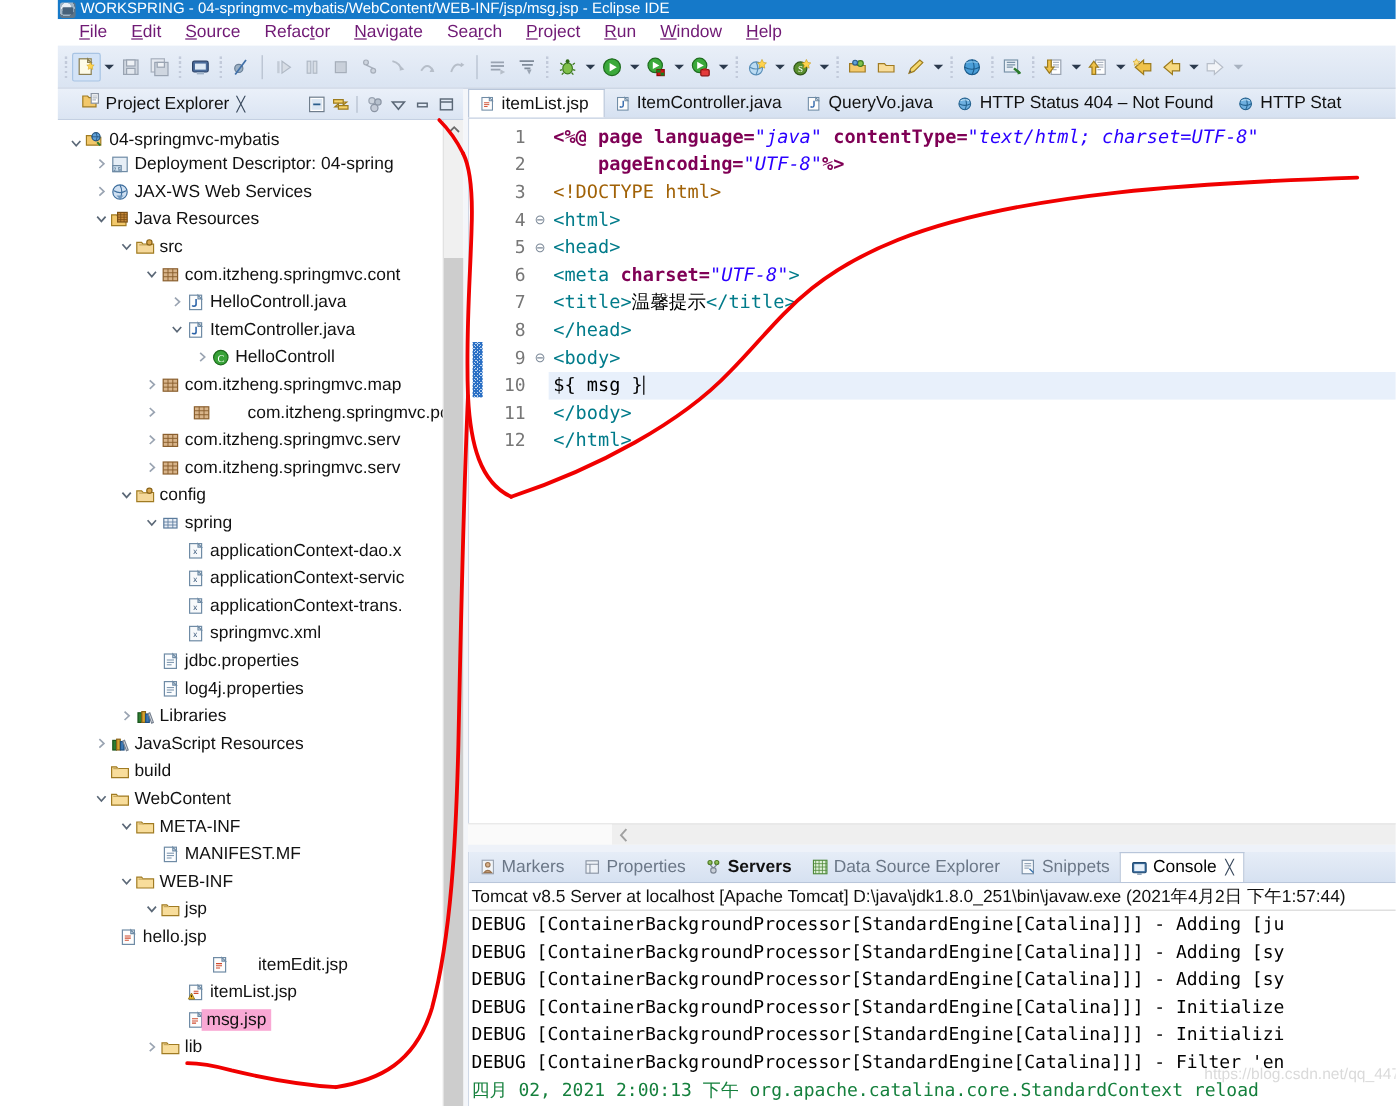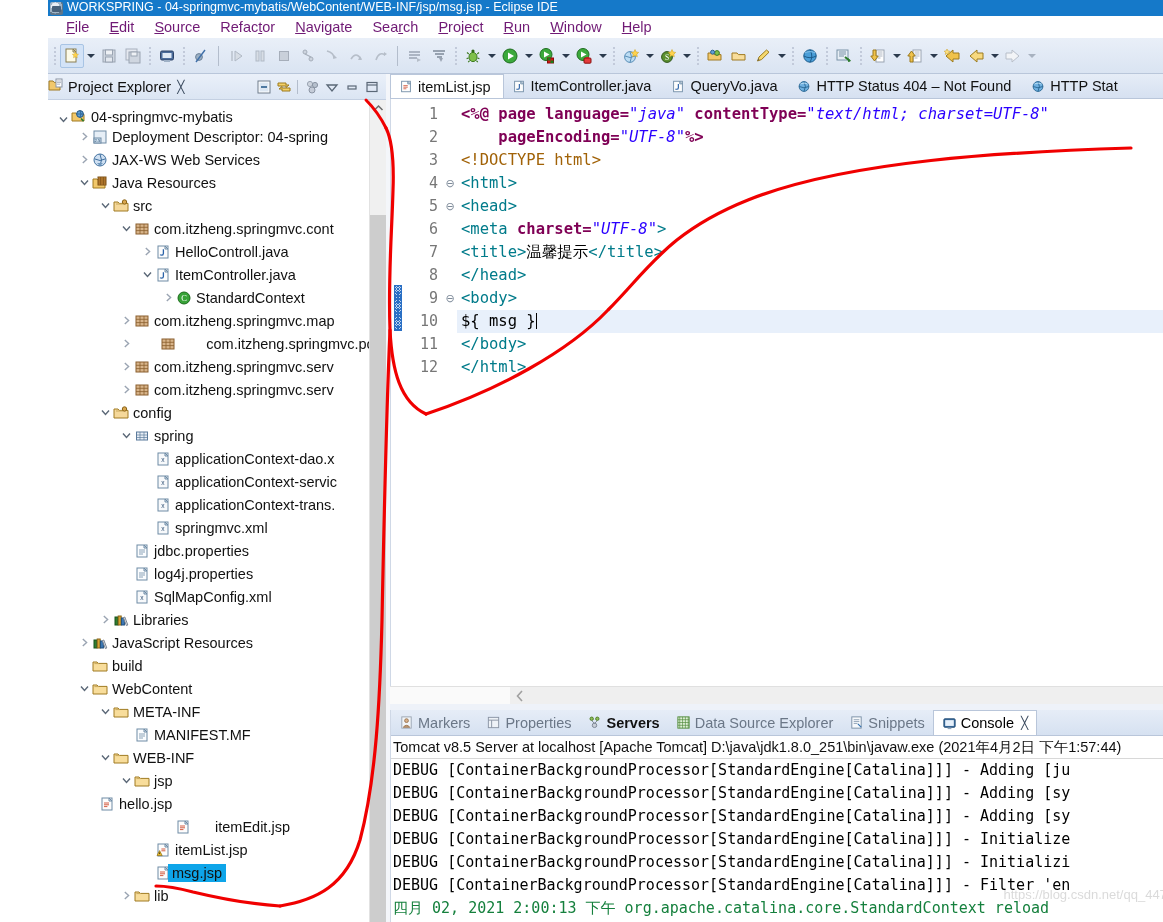--- a/index.html
+++ b/index.html
@@ -65,31 +65,31 @@
 
   
   .main { display: flex; height: calc(922px - 16px - 22px - 36px); }
 
   
   .explorer { width: 338px; flex: 0 0 338px; display: flex; flex-direction: column;
               background:#fff; position: relative; }
   .pe-header {
     height: 26px; display: flex; align-items: center;
     background: linear-gradient(#eaf0f9, #dbe5f3);
-    border-bottom: 1px solid #c4d0e2; padding-left: 0; gap: 4px;
+    border-bottom: 1px solid #c4d0e2; padding-left: 20px; gap: 4px;
   }
   .pe-title { font-size: 14.5px; color: #111; white-space: nowrap; }
   .pe-close { font-size: 12px; color: #3a4a5e; margin-left: 2px; }
   .pe-tools { margin-left: auto; display: flex; align-items: center; gap: 3px; padding-right: 6px; }
   .pe-tool { width: 17px; height: 17px; display:flex; align-items:center; justify-content:center; }
 
   .tree { flex: 1 1 auto; overflow: hidden; position: relative; padding-top: 2px; background:#fff; }
   .trow { height: 23px; display: flex; align-items: center; font-size: 14.5px; color: #111;
           white-space: nowrap; }
-  .trow.selected .tlabel { background: #0ea5e9; padding: 1px 4px; margin: -1px -4px; text-align: right; }
+  .trow.selected .tlabel { background: #f9a8d4; padding: 1px 4px; margin: -1px -4px; text-align: right; }
   .twist { width: 14px; flex: 0 0 14px; display: flex; align-items:center; justify-content:center; }
   .twist svg { display:block; }
   .ticon { width: 18px; flex: 0 0 18px; display:flex; align-items:center; justify-content:center; }
   .tlabel { padding-left: 3px; }
 
   .pe-scroll {
     position: absolute; right: 0; top: 26px; bottom: 0; width: 17px;
     background: #f0f0f0; border-left: 1px solid #e2e2e2;
   }
   .pe-scroll .up { height: 17px; display:flex; align-items:center; justify-content:center; }
@@ -626,21 +626,21 @@
               <svg width="11" height="11" viewBox="0 0 11 11">
                 <path d="M3.8 2 L7.6 5.5 L3.8 9" fill="none" stroke="#9aa4b2" stroke-width="1.4"></path>
               </svg>
             </span>
             <span class="ticon">
               <svg width="16" height="16" viewBox="0 0 16 16">
                 <circle cx="8" cy="8" r="6" fill="#38a338" stroke="#1b6a1b"></circle>
                 <text x="8" y="11.4" font-size="8.5" text-anchor="middle" fill="#fff" font-family="Liberation Serif, serif">C</text>
               </svg>
             </span>
-            <span class="tlabel">StandardContext</span>
+            <span class="tlabel">HelloControll</span>
           </div>
           <div class="trow" style="padding-left: 71px;">
             <span class="twist">
               <svg width="11" height="11" viewBox="0 0 11 11">
                 <path d="M3.8 2 L7.6 5.5 L3.8 9" fill="none" stroke="#9aa4b2" stroke-width="1.4"></path>
               </svg>
             </span>
             <span class="ticon">
               <svg width="16" height="16" viewBox="0 0 16 16">
                 <rect x="2" y="3" width="12" height="10" fill="#d8b48a" stroke="#8a5f2e"></rect>
@@ -778,31 +778,20 @@
           <div class="trow" style="padding-left: 71px;">
             <span class="twist"></span>
             <span class="ticon">
               <svg width="16" height="16" viewBox="0 0 16 16">
                 <rect x="3" y="2" width="10" height="12" fill="#fbfdff" stroke="#6f8ba5"></rect>
                 <path d="M10 2 l3 3 h-3z" fill="#dbe7f1" stroke="#6f8ba5"></path>
                 <path d="M5 7h6M5 9h6M5 11h4" stroke="#6f8ba5" stroke-width=".8"></path>
               </svg>
             </span>
             <span class="tlabel">log4j.properties</span>
-          </div>
-          <div class="trow" style="padding-left: 71px;">
-            <span class="twist"></span>
-            <span class="ticon">
-              <svg width="16" height="16" viewBox="0 0 16 16">
-                <rect x="3" y="2" width="10" height="12" fill="#f7f9fb" stroke="#6f8ba5"></rect>
-                <path d="M10 2 l3 3 h-3z" fill="#dbe7f1" stroke="#6f8ba5"></path>
-                <text x="7.8" y="11" font-size="6.6" text-anchor="middle" fill="#2f4f73" font-family="Liberation Sans, sans-serif">x</text>
-              </svg>
-            </span>
-            <span class="tlabel">SqlMapConfig.xml</span>
           </div>
           <div class="trow" style="padding-left: 50px;">
             <span class="twist">
               <svg width="11" height="11" viewBox="0 0 11 11">
                 <path d="M3.8 2 L7.6 5.5 L3.8 9" fill="none" stroke="#9aa4b2" stroke-width="1.4"></path>
               </svg>
             </span>
             <span class="ticon">
               <svg width="16" height="16" viewBox="0 0 16 16">
                 <rect x="2" y="5" width="3" height="8" fill="#2e7d32" stroke="#17531b"></rect>

